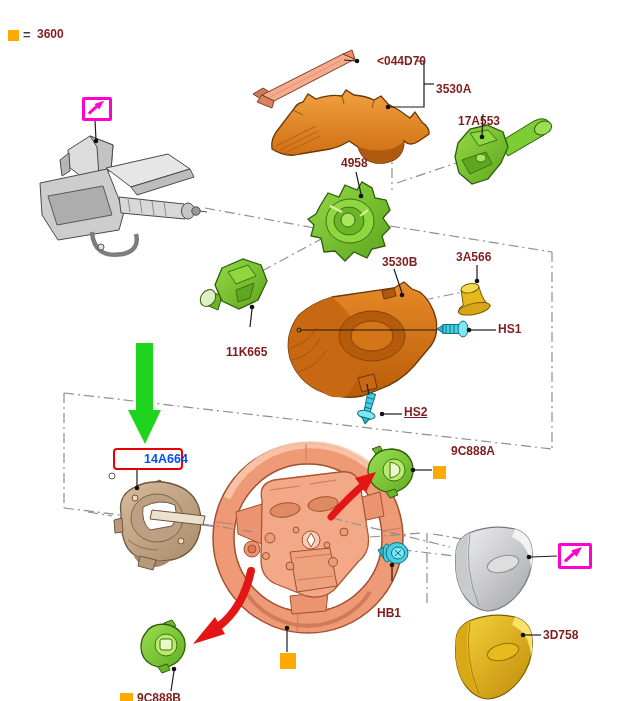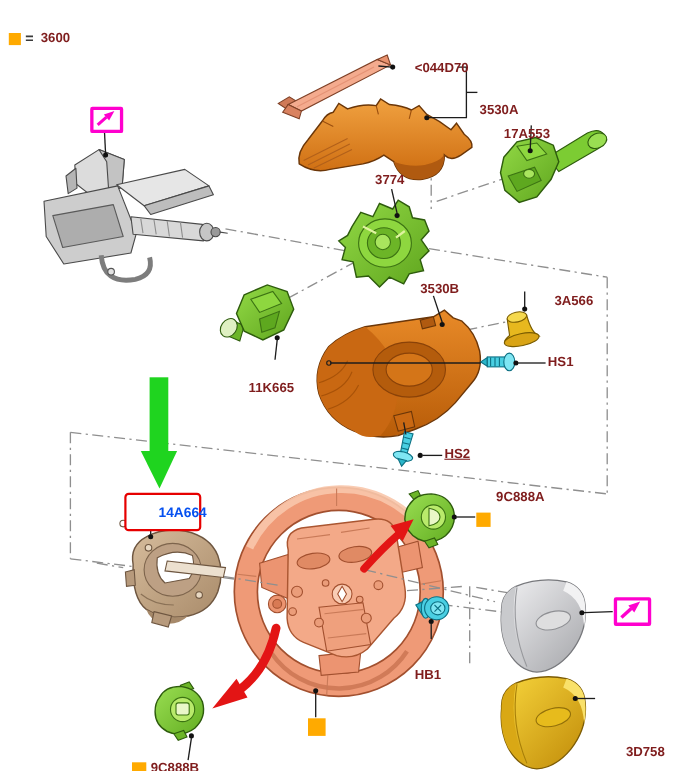--- a/index.html
+++ b/index.html
@@ -3,21 +3,21 @@
 <meta charset="utf-8">
 <style>
   html,body{margin:0;padding:0;background:#fff;}
   .stage{position:relative;width:619px;height:701px;background:#ffffff;overflow:hidden;
          font-family:"Liberation Sans",sans-serif;}
   .stage svg{position:absolute;left:0;top:0;}
   .plabel{position:absolute;color:#7f1d1d;font-weight:bold;font-size:12px;line-height:14px;
           white-space:nowrap;cursor:pointer;}
   .eq{position:absolute;color:#3a3a3a;font-weight:bold;font-size:13px;line-height:14px;}
   .osq{position:absolute;background:#ffaa00;}
-  .refbox{position:absolute;left:113px;top:448px;width:70px;height:35px;box-sizing:border-box;
+  .refbox{position:absolute;left:113px;top:448px;width:70px;height:22px;box-sizing:border-box;
           border:2.5px solid #e60000;border-radius:4px;background:#fff;display:flex;
           align-items:center;justify-content:center;font-size:12.5px;font-weight:bold;
           color:#0550f0;cursor:pointer;padding-left:36px;}
   .mbox{position:absolute;box-sizing:border-box;border:3px solid #ff00ce;background:#fff;
         border-radius:2px;display:flex;align-items:center;justify-content:center;cursor:pointer;}
 </style>
 </head>
 <body>
 
 <div class="stage">
@@ -315,37 +315,37 @@
   </svg>
 </div>
 <div class="mbox" style="left:558px;top:543px;width:34px;height:26px;">
   <svg width="24" height="18" viewBox="0 0 26 20">
     <path d="M4,17 L14,8" stroke="#ff00ce" stroke-width="3.5" fill="none"></path>
     <polygon points="23,1 11,5 17,12" fill="#ff00ce"></polygon>
   </svg>
 </div>
 
 <div class="plabel" style="left:377px;top:54px;">&lt;044D70</div>
-<div class="plabel" style="left:436px;top:93px;">3530A</div>
+<div class="plabel" style="left:436px;top:82px;">3530A</div>
 <div class="plabel" style="left:458px;top:114px;">17A553</div>
-<div class="plabel" style="left:341px;top:156px;">3774</div>
+<div class="plabel" style="left:341px;top:156px;">4958</div>
 <div class="plabel" style="left:382px;top:255px;text-align:center;">3530B</div>
-<div class="plabel" style="left:456px;top:266px;margin-left:48px;">3A566</div>
+<div class="plabel" style="left:456px;top:250px;">3A566</div>
 <div class="plabel" style="left:498px;top:322px;">HS1</div>
 <div class="plabel" style="left:226px;top:345px;">11K665</div>
 <div class="plabel" style="left:404px;top:405px;text-decoration:underline;">HS2</div>
 
 <div class="refbox">
   <span>14A664</span>
 </div>
 
 <div class="osq" style="left:433px;top:466px;width:13px;height:13px;"></div>
 <div class="plabel" style="left:451px;top:444px;">9C888A</div>
 
 <div class="plabel" style="left:377px;top:606px;">HB1</div>
-<div class="plabel" style="left:569px;top:628px;margin-top:48px;">3D758</div>
+<div class="plabel" style="left:543px;top:628px;">3D758</div>
 
 <div class="osq" style="left:280px;top:653px;width:16px;height:16px;"></div>
 
 <div class="osq" style="left:120px;top:693px;width:13px;height:13px;"></div>
 <div class="plabel" style="left:137px;top:691px;">9C888B</div>
 
 </div>
 
 </body></html>

